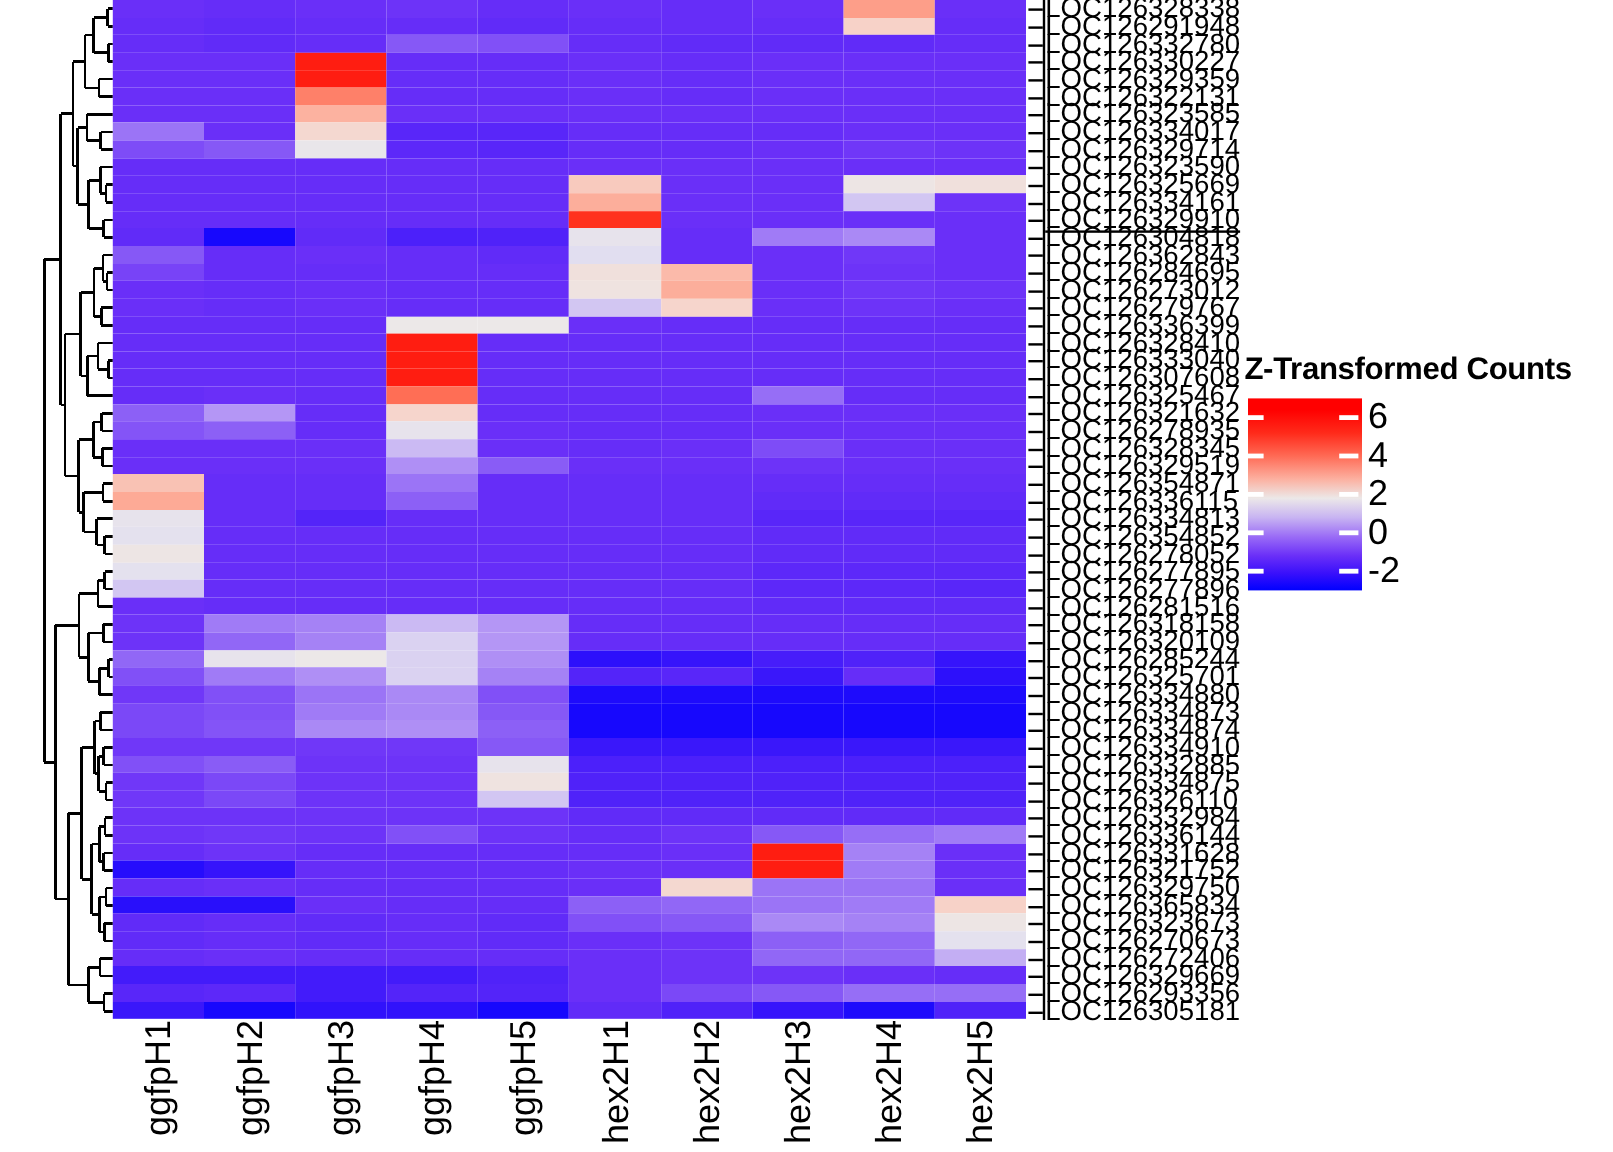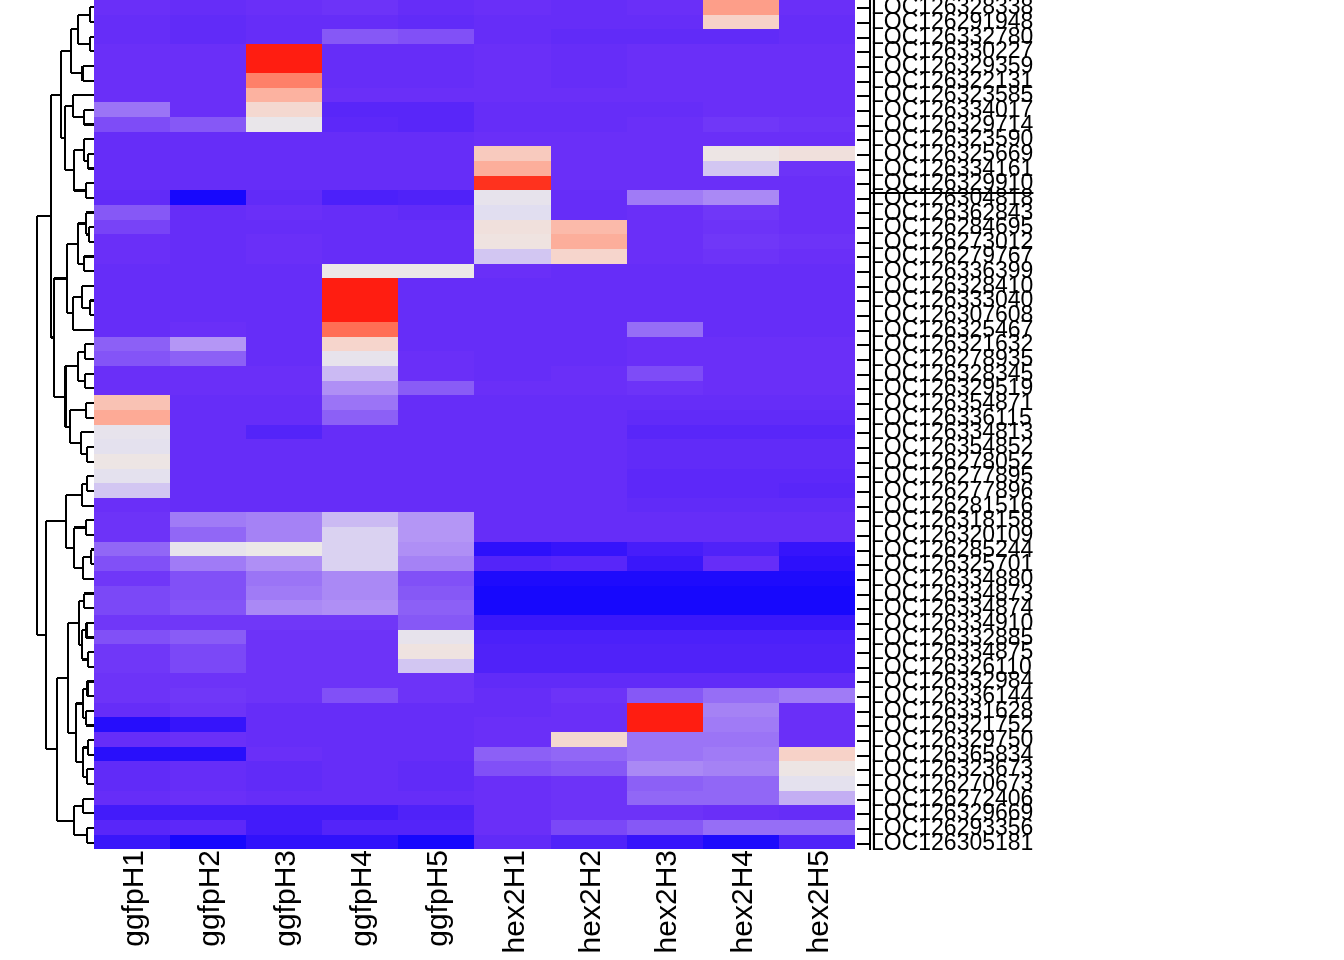--- a/index.html
+++ b/index.html
@@ -1094,14 +1094,35 @@
         <div class="cl">hex2H3</div>
       </div>
       <div class="colwrap" style="left: 608.8px; width: 76.1px;">
         <div class="cl">hex2H4</div>
       </div>
       <div class="colwrap" style="left: 684.9px; width: 76.1px;">
         <div class="cl">hex2H5</div>
       </div>
     </div>
 
+  <div id="legend">
+    <div class="ltitle">Z-Transformed Counts</div>
+    <div class="lbarwrap">
+      <div class="lbar"></div>
+    </div>
+  <div class="ltk ltkL" style="top: 54px;"></div>
+      <div class="ltk ltkR" style="top: 54px;"></div>
+      <div class="llab" style="top: 41px;">6</div>
+      <div class="ltk ltkL" style="top: 86px;"></div>
+      <div class="ltk ltkR" style="top: 86px;"></div>
+      <div class="llab" style="top: 73px;">4</div>
+      <div class="ltk ltkL" style="top: 118px;"></div>
+      <div class="ltk ltkR" style="top: 118px;"></div>
+      <div class="llab" style="top: 105px;">2</div>
+      <div class="ltk ltkL" style="top: 150px;"></div>
+      <div class="ltk ltkR" style="top: 150px;"></div>
+      <div class="llab" style="top: 137px;">0</div>
+      <div class="ltk ltkL" style="top: 182px;"></div>
+      <div class="ltk ltkR" style="top: 182px;"></div>
+      <div class="llab" style="top: 169px;">-2</div>
+    </div>
 
 </div>
 
 </body></html>

